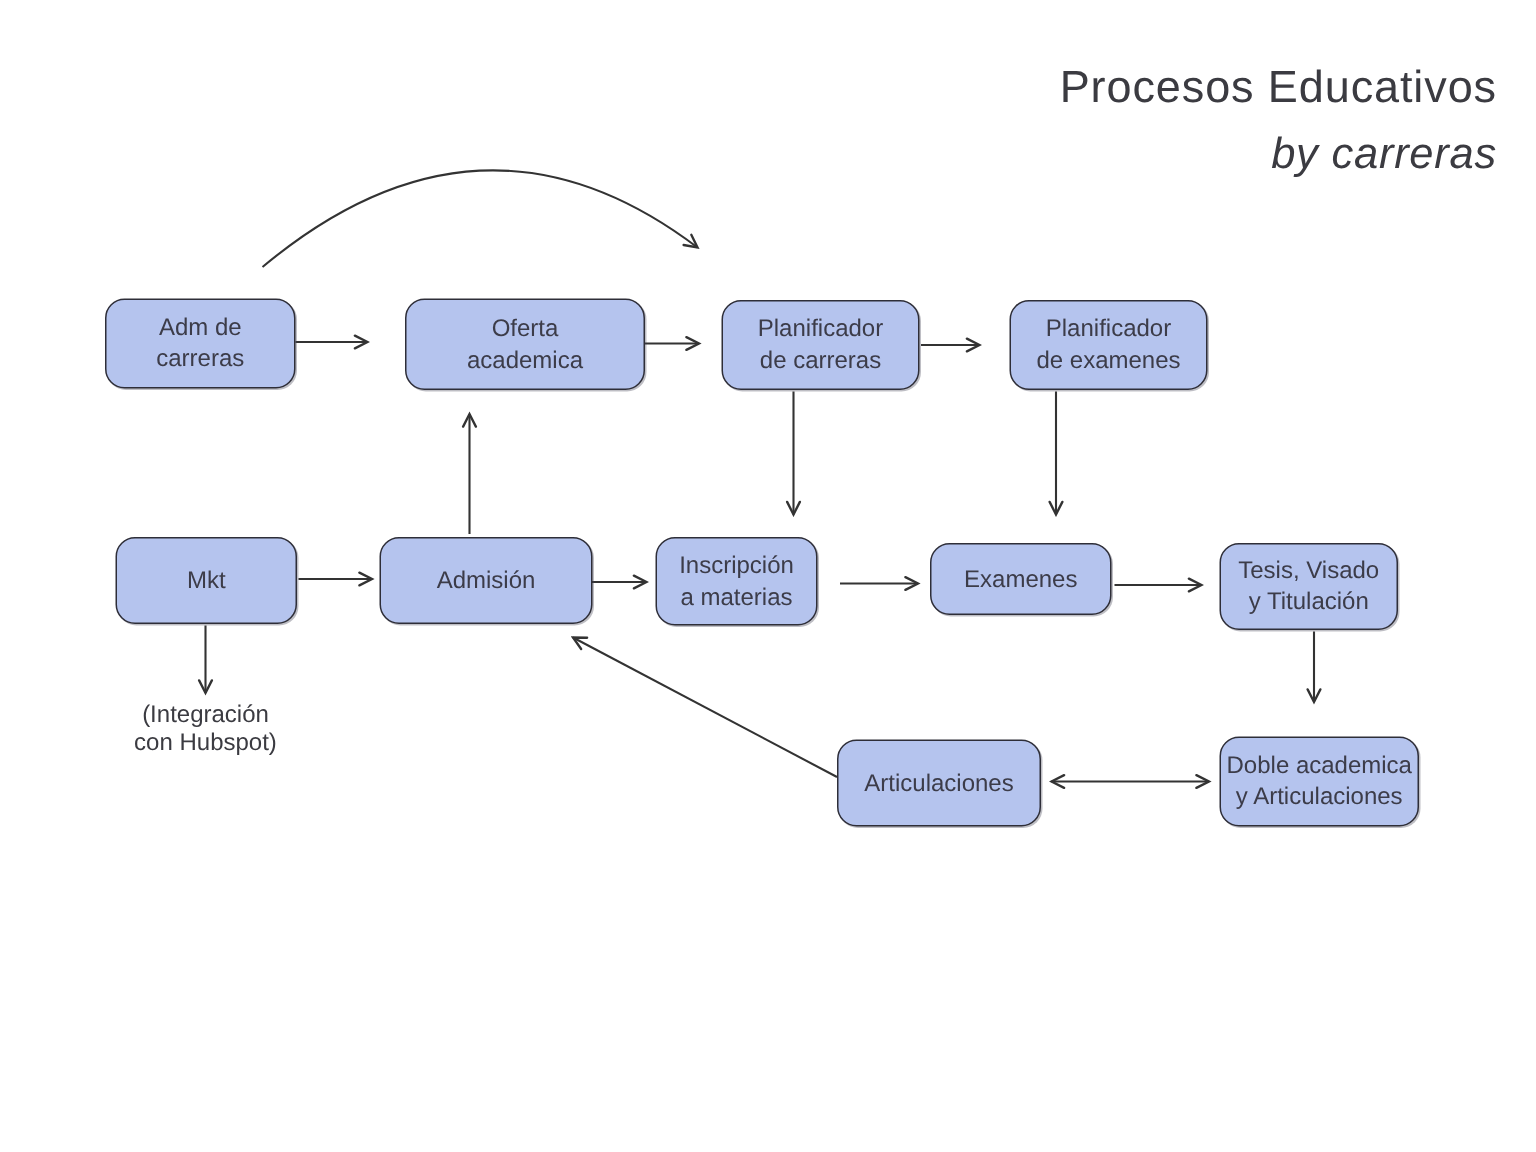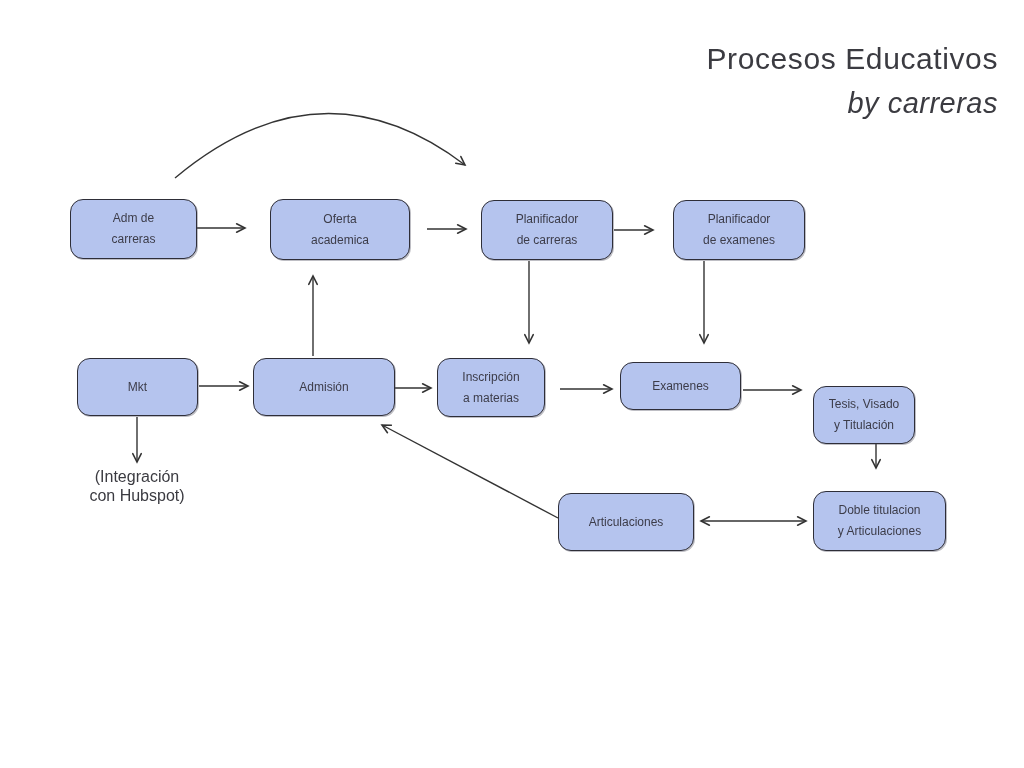--- a/index.html
+++ b/index.html
@@ -49,21 +49,21 @@
     position: absolute;
     box-sizing: border-box;
     background: #b5c4ee;
     border: 1.6px solid #2e2e38;
     border-radius: 13px;
     display: flex;
     align-items: center;
     justify-content: center;
     text-align: center;
     color: #3c3c49;
-    font-size: 12px;
+    font-size: 16px;
     line-height: 21px;
     box-shadow: 1px 1px 0 rgba(70,70,85,0.35);
   }
   .node span {
     white-space: pre-line;
   }
   .note {
     position: absolute;
     left: 62px;
     top: 467px;
@@ -106,21 +106,21 @@
   <div class="title-block">
     <div class="title-main">Procesos Educativos</div>
     <div class="title-byline">by carreras</div>
   </div>
 
   <div class="node" style="left:70px; top:199px; width:127px; height:60px;">
     <span>Adm de
 carreras</span>
   </div>
 
-  <div class="node" style="left:270px; top:199px; width:140px; height:61px;">
+  <div class="node" style="left:270px; top:199px; width:160px; height:61px;">
     <span>Oferta
 academica</span>
   </div>
 
   <div class="node" style="left:481px; top:200px; width:132px; height:60px;">
     <span>Planificador
 de carreras</span>
   </div>
 
   <div class="node" style="left:673px; top:200px; width:132px; height:60px;">
@@ -138,30 +138,30 @@
 
   <div class="node" style="left:437px; top:358px; width:108px; height:59px;">
     <span>Inscripción
 a materias</span>
   </div>
 
   <div class="node" style="left:620px; top:362px; width:121px; height:48px;">
     <span>Examenes</span>
   </div>
 
-  <div class="node" style="left:813px; top:362px; width:102px; height:58px;margin-top:24px;">
+  <div class="node" style="left:813px; top:362px; width:119px; height:58px;">
     <span>Tesis, Visado
 y Titulación</span>
   </div>
 
   <div class="node" style="left:558px; top:493px; width:136px; height:58px;">
     <span>Articulaciones</span>
   </div>
 
   <div class="node" style="left:813px; top:491px; width:133px; height:60px;">
-    <span>Doble titulacion
+    <span>Doble academica
 y Articulaciones</span>
   </div>
 
   <div class="note">(Integración
 con Hubspot)</div>
 
 </div>
 
 </body></html>

